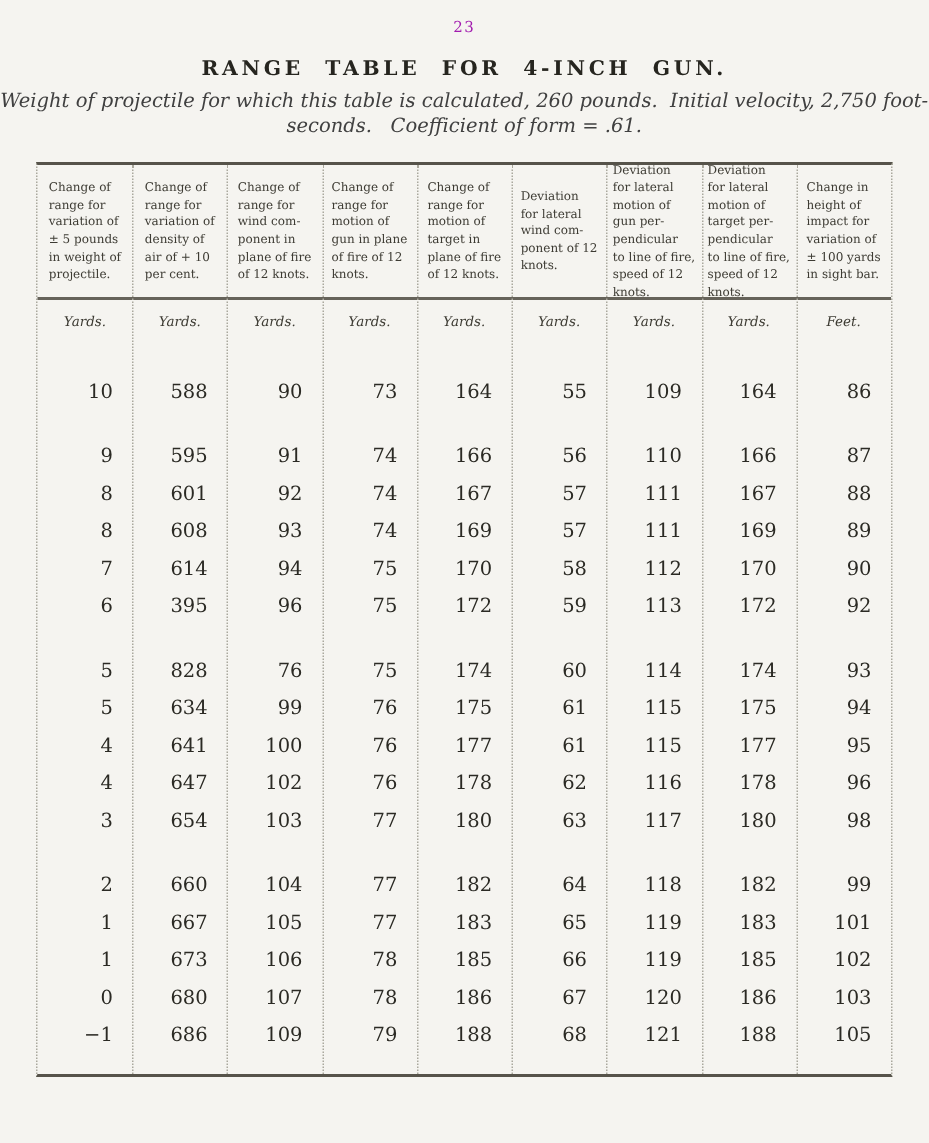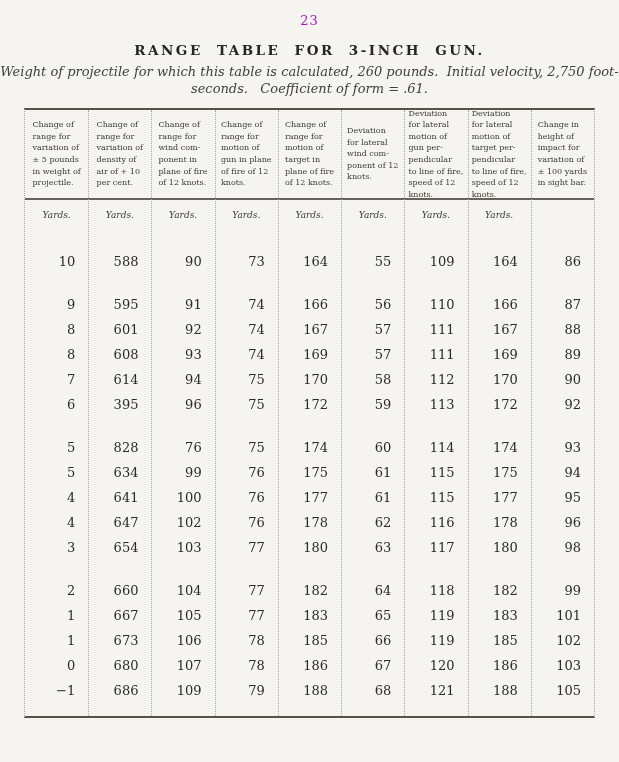--- a/index.html
+++ b/index.html
@@ -7,21 +7,21 @@
     width:619px; height:762px;
     background:#f5f4f0;
     font-family:"DejaVu Serif", serif;
     color:#2e2c27;
     position:relative;
     overflow:hidden;
   }
   .page-number {
     text-align:center;
     padding-top:13px;
-    font-size:13px;
+    font-size:10px;
     letter-spacing:1px;
     color:#a21caf;
   }
   .title {
     text-align:center;
     margin:14px 0 0 0;
     font-size:13.5px;
     font-weight:bold;
     letter-spacing:2.5px;
     word-spacing:7px;
@@ -96,21 +96,21 @@
     padding-right:13px;
     box-sizing:border-box;
     color:#2b2a24;
   }
 </style>
 </head>
 <body>
 
 <div class="page">
   <div class="page-number">23</div>
-  <h1 class="title">RANGE TABLE FOR 3-INCH GUN.</h1>
+  <h1 class="title">RANGE TABLE FOR 4-INCH GUN.</h1>
   <div class="subtitle">Weight of projectile for which this table is calculated, 260 pounds.  Initial velocity, 2,750 foot-
 seconds.   Coefficient of form = .61.</div>
 
   <div class="range-table">
     <div class="grid" id="desc-row">
         <div class="desc-cell">Change of
 range for
 variation of
 ± 5 pounds
 in weight of
@@ -170,20 +170,21 @@
     <div class="head-rule"></div>
     <div class="grid" id="unit-row">
         <div class="unit-cell">Yards.</div>
         <div class="unit-cell">Yards.</div>
         <div class="unit-cell">Yards.</div>
         <div class="unit-cell">Yards.</div>
         <div class="unit-cell">Yards.</div>
         <div class="unit-cell">Yards.</div>
         <div class="unit-cell">Yards.</div>
         <div class="unit-cell">Yards.</div>
+        <div class="unit-cell">Feet.</div>
       </div>
     <div class="tbody" id="tbody">
         <div class="row-group">
           <div class="grid">
             <div class="data-cell">10</div>
             <div class="data-cell">588</div>
             <div class="data-cell">90</div>
             <div class="data-cell">73</div>
             <div class="data-cell">164</div>
             <div class="data-cell">55</div>

